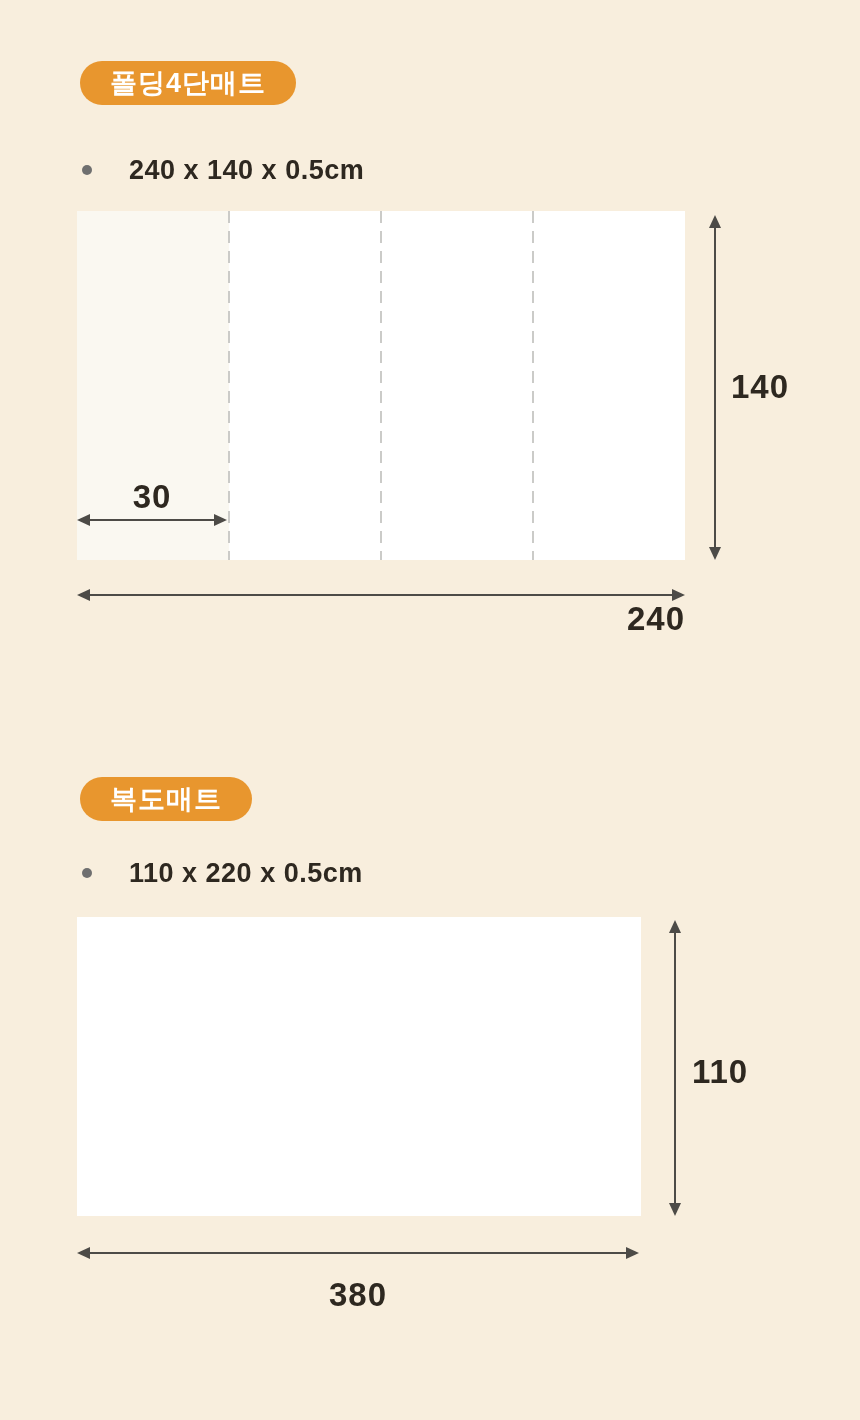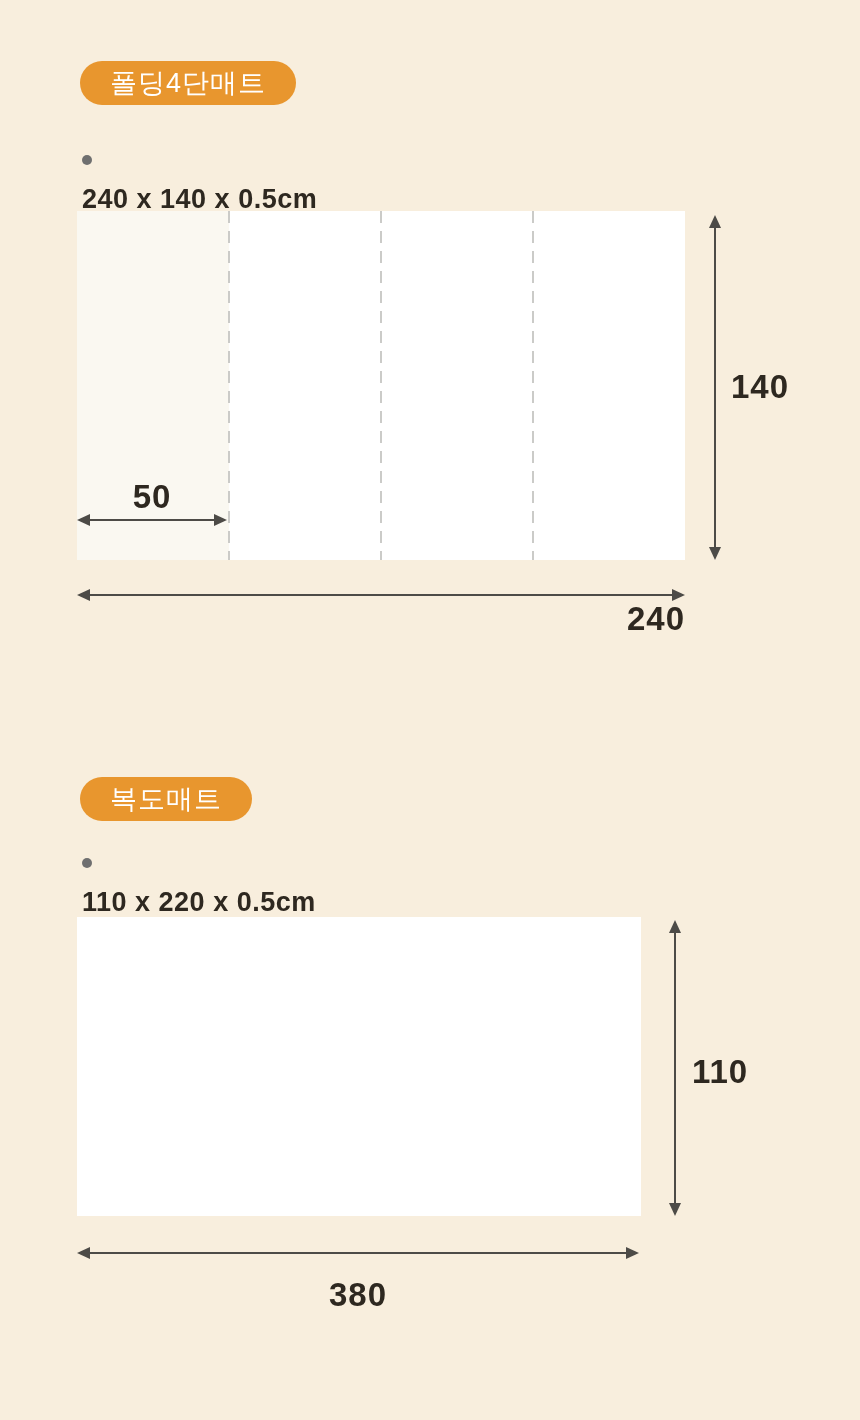--- a/index.html
+++ b/index.html
@@ -25,36 +25,35 @@
   }
   
   .badge{
     position:absolute;
     height:44px;
     padding:0 30px;
     background:var(--badge);
     color:var(--badge-text);
     border-radius:22px;
     font-size:27px;
-    font-weight:400;
+    font-weight:700;
     line-height:44px;
     letter-spacing:1px;
     white-space:nowrap;
   }
   
   .spec{
     position:absolute;
     display:flex;
-    align-items:flex-start;
-    gap:19px;
+    align-items:center;
+    gap:37px;
     font-size:27px;
     font-weight:600;
     letter-spacing:.5px;
     color:var(--text);
-    flex-direction:column;
   }
   .spec .dot{
     width:10px;height:10px;
     border-radius:50%;
     background:var(--bullet);
     flex:0 0 auto;
   }
   
   .mat{
     position:absolute;
@@ -154,21 +153,21 @@
     </div>
 
     <div class="mat mat-1">
       <div class="panel-tint"></div>
       <div class="fold-line fl1"></div>
       <div class="fold-line fl2"></div>
       <div class="fold-line fl3"></div>
     </div>
 
     <div class="h-arrow arrow-60"></div>
-    <div class="dim-label label-60">50</div>
+    <div class="dim-label label-60">30</div>
 
     <div class="v-arrow arrow-140"></div>
     <div class="dim-label label-140">140</div>
 
     <div class="h-arrow arrow-240"></div>
     <div class="dim-label label-240">240</div>
   </section>
 
   <section>
     <div class="badge badge-2">복도매트</div>

